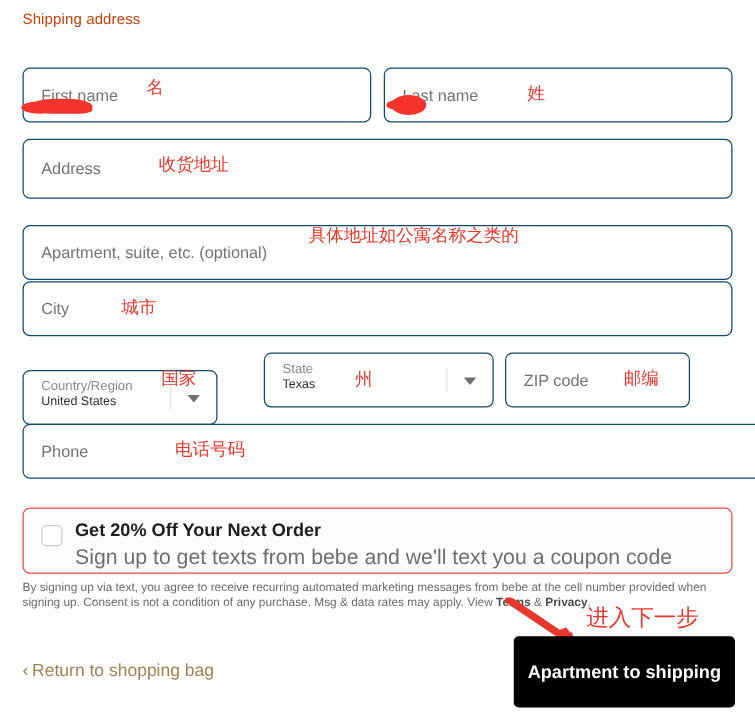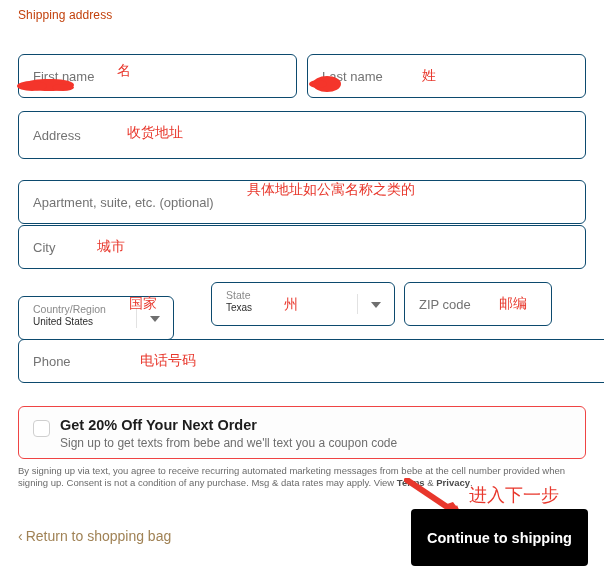--- a/index.html
+++ b/index.html
@@ -125,21 +125,21 @@
     left: 41px;
     top: 10px;
     font-size: 14.5px;
     font-weight: 700;
     color: #1d1d1d;
   }
   .coupon-sub {
     position: absolute;
     left: 41px;
     top: 29px;
-    font-size: 12px;
+    font-size: 17px;
     color: #6e6e6e;
   }
 
   
   .legal {
     position: absolute;
     left: 18px;
     top: 465px;
     width: 568px;
     font-size: 9.5px;
@@ -263,13 +263,13 @@
   <path d="M3 2 L56 34 L44 36 L58 39 L53 27 L49 33 Z" fill="#e8372c"></path>
   <path d="M3 2 L58 39" stroke="#e8372c" stroke-width="6" stroke-linecap="round"></path>
   <path d="M62 41 L40 27 L49 24 Z" fill="#e8372c"></path>
 </svg>
 <span class="annot" style="left:469px; top:486px; font-size:18px;">进入下一步</span>
 
 <a class="return-link" href="#">
   <span class="chev">‹</span><span>Return to shopping bag</span>
 </a>
 
-<button class="cta">Continue to shipping</button>
+<button class="cta">Apartment to shipping</button>
 
 </body></html>

